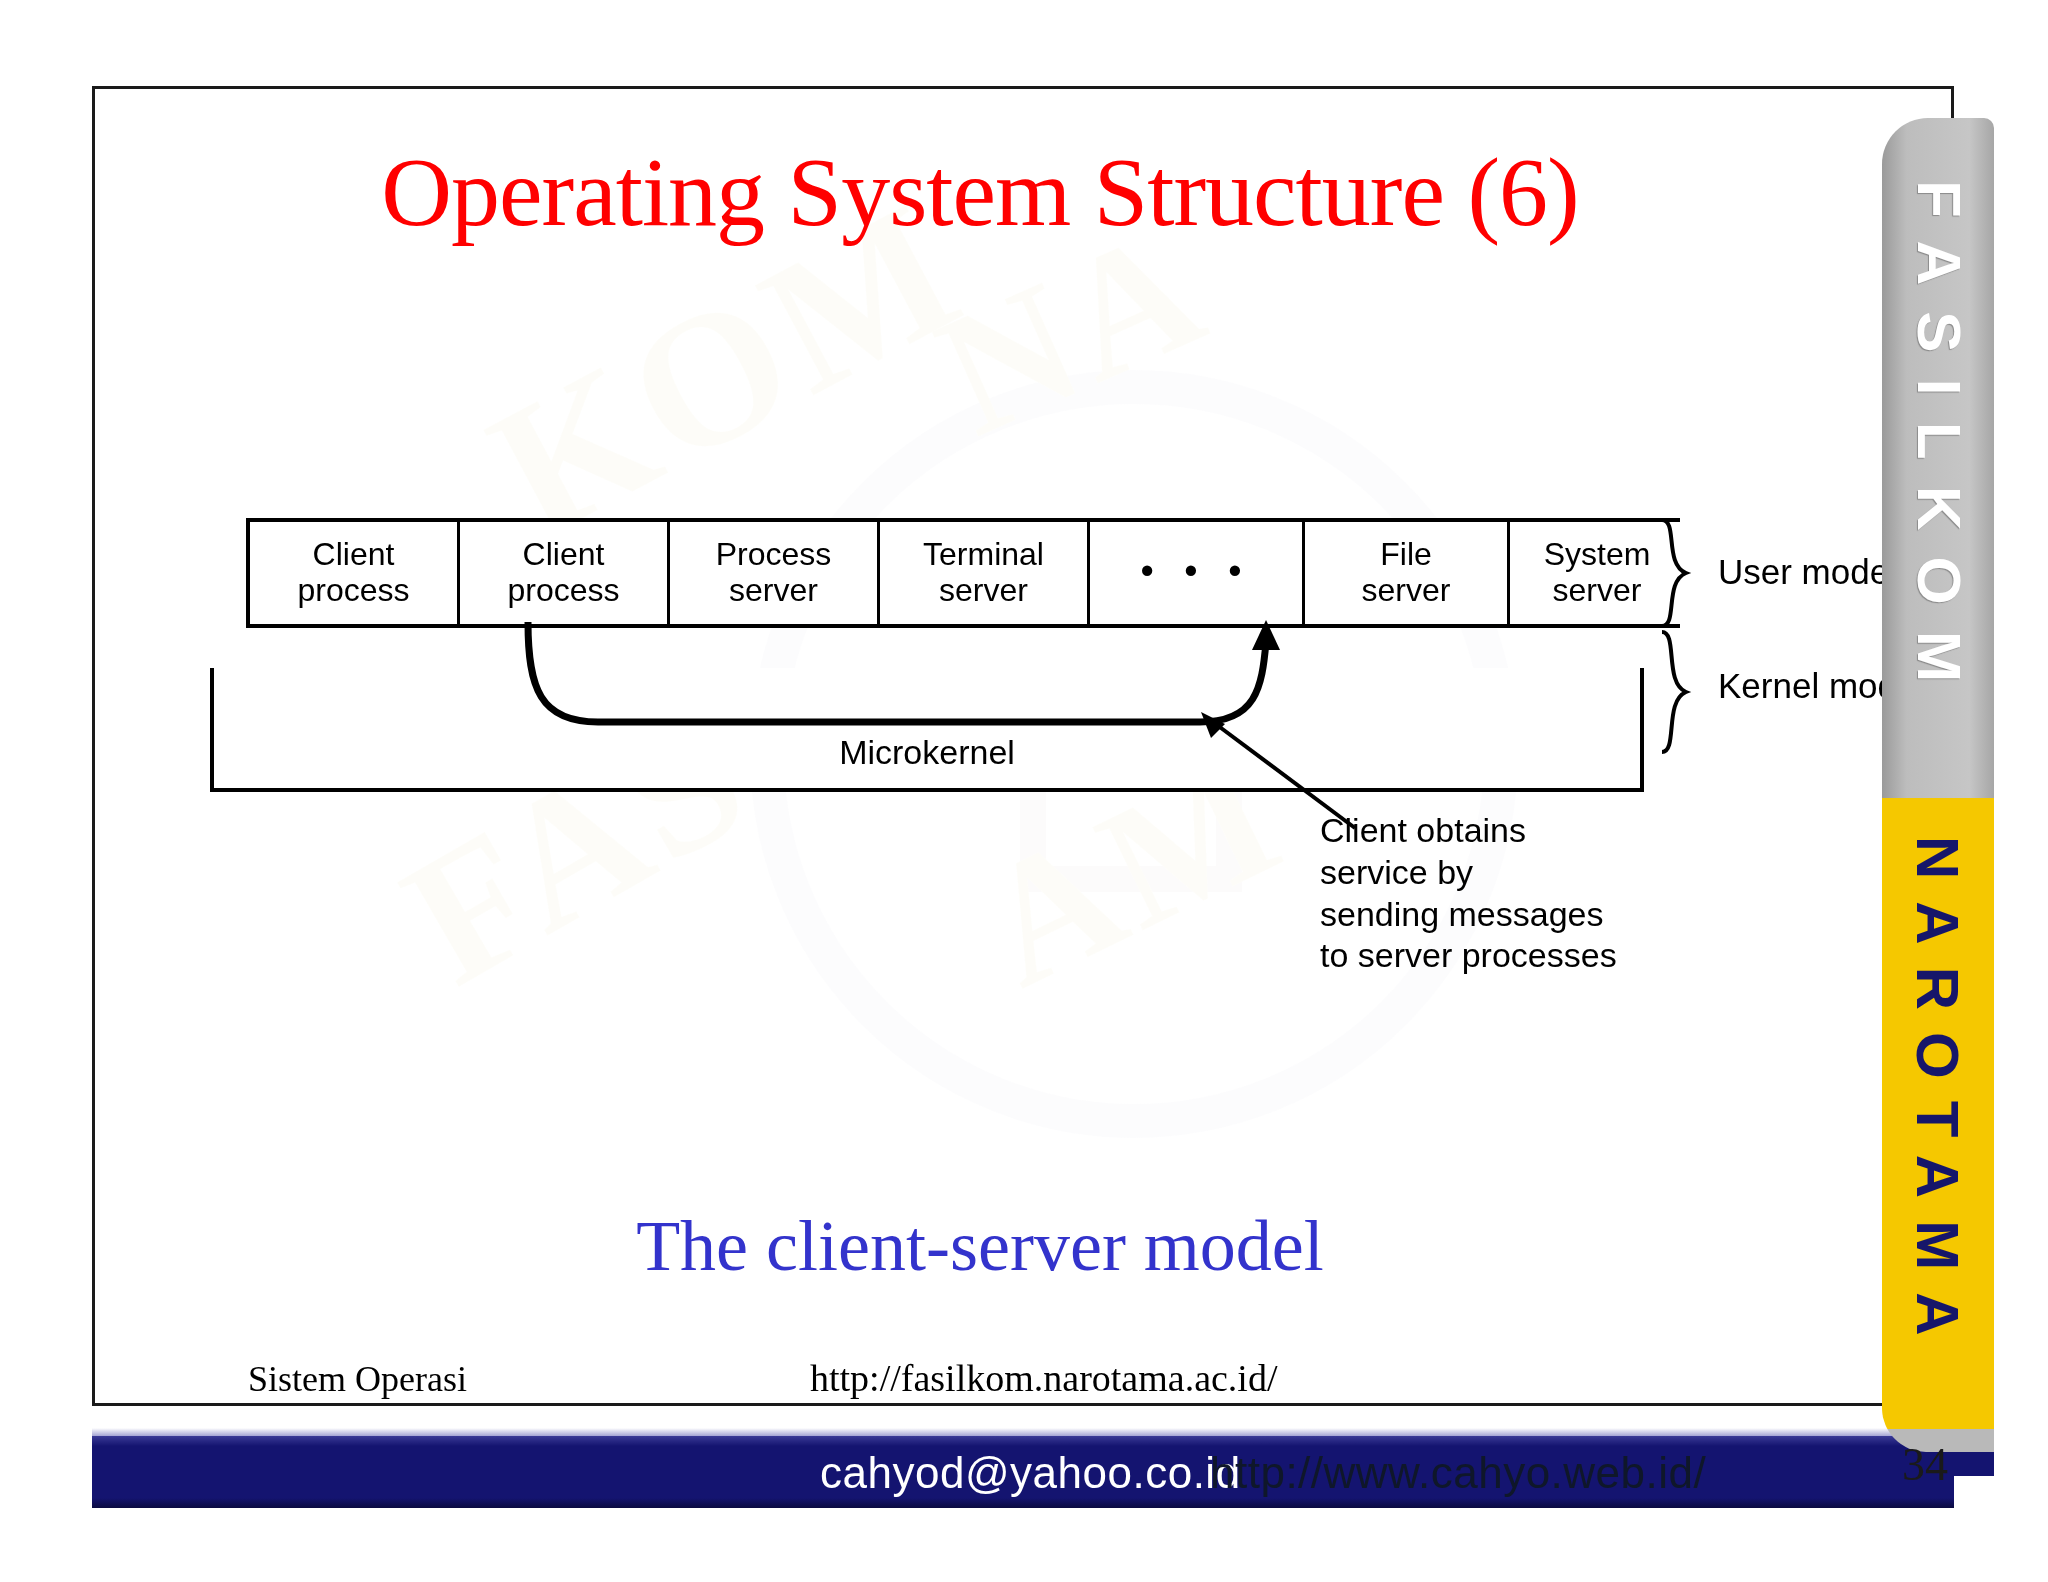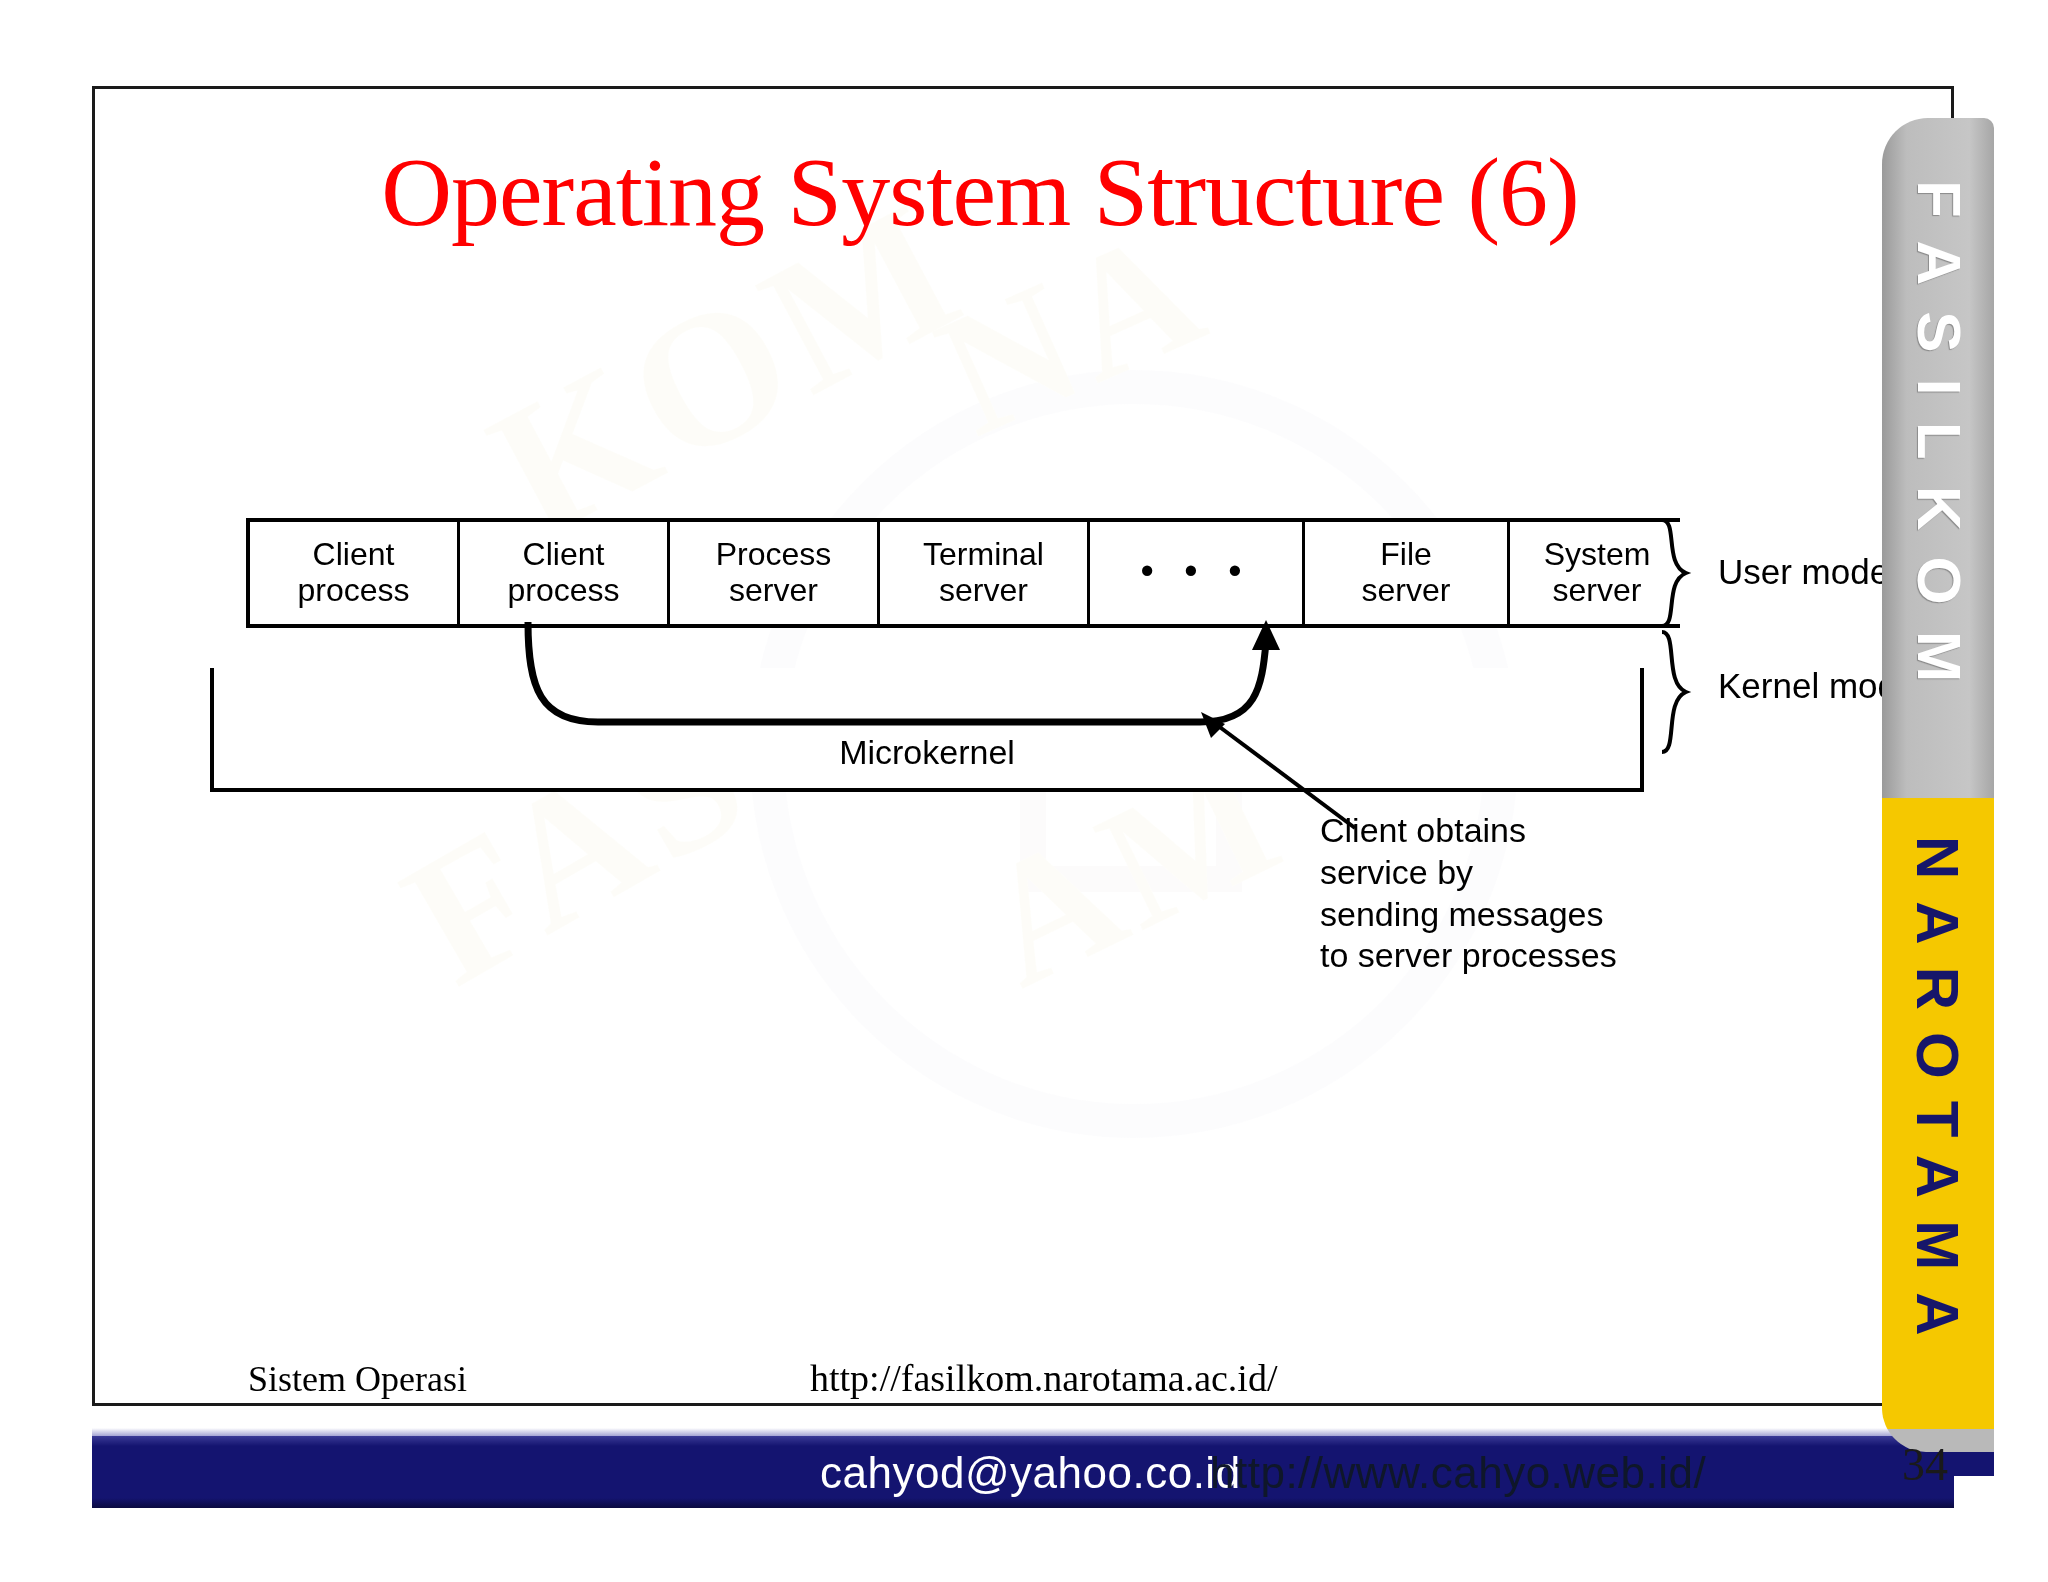--- a/index.html
+++ b/index.html
@@ -175,20 +175,21 @@
     <polygon points="6,0 30,12 16,26" fill="#000"></polygon>
   </svg>
 
   <div id="callout">
       <div>Client obtains</div>
       <div>service by</div>
       <div>sending messages</div>
       <div>to server processes</div>
     </div>
 
+  <div class="caption">The client-server model</div>
 
   <div class="foot-left">Sistem Operasi</div>
   <div class="foot-url">http://fasilkom.narotama.ac.id/</div>
 
   <div class="bluebar-hi"></div>
   <div class="bluebar"></div>
   <div class="bb-email">cahyod@yahoo.co.id</div>
   <div class="bb-url">http://www.cahyo.web.id/</div>
 
   <div class="side-gray"></div>

